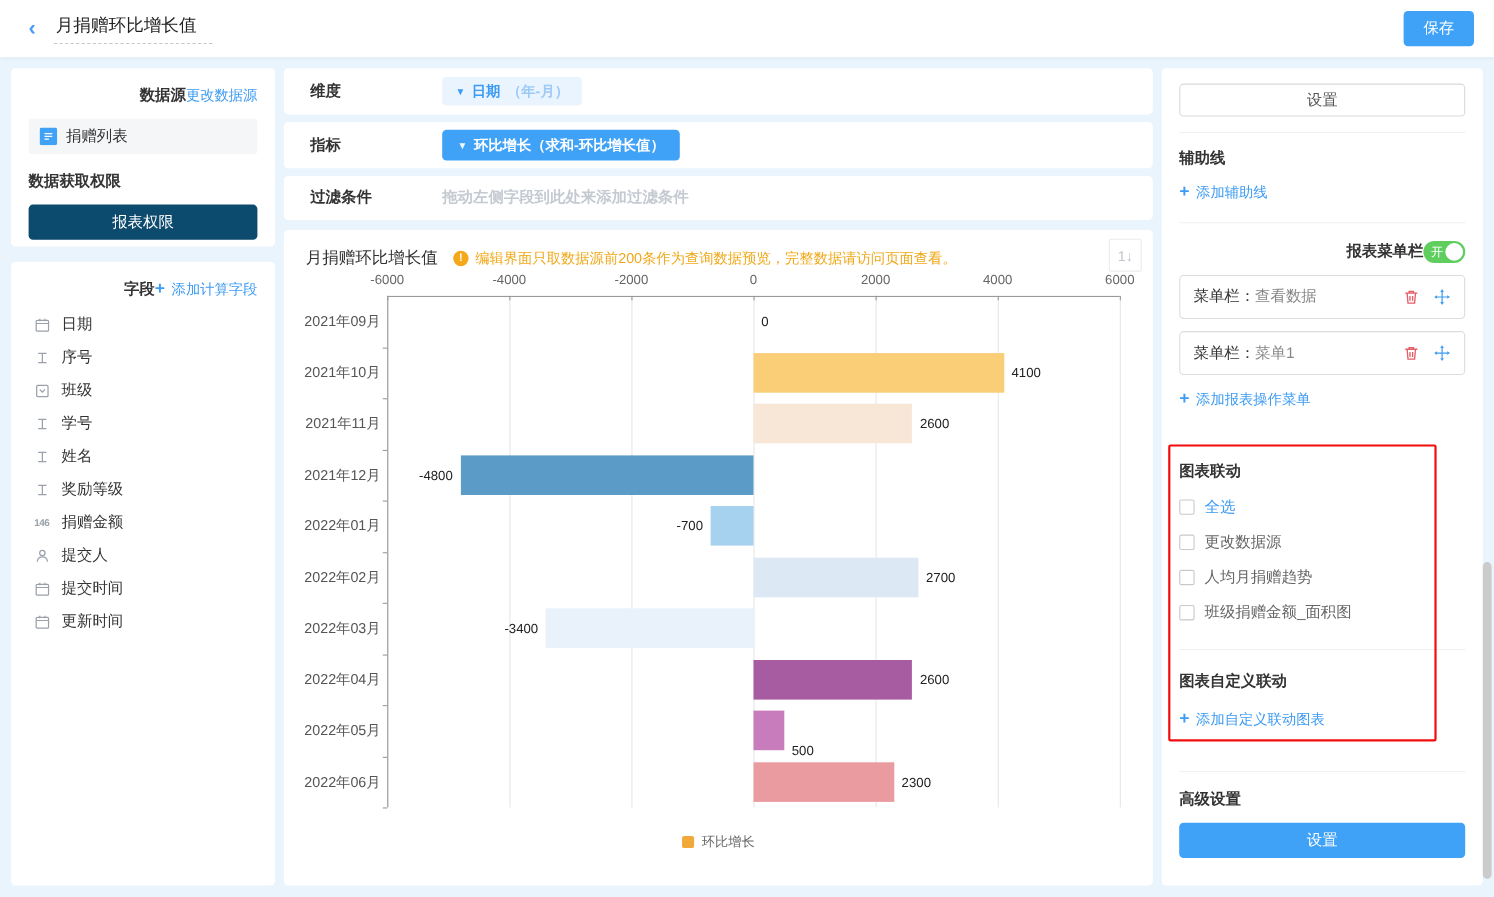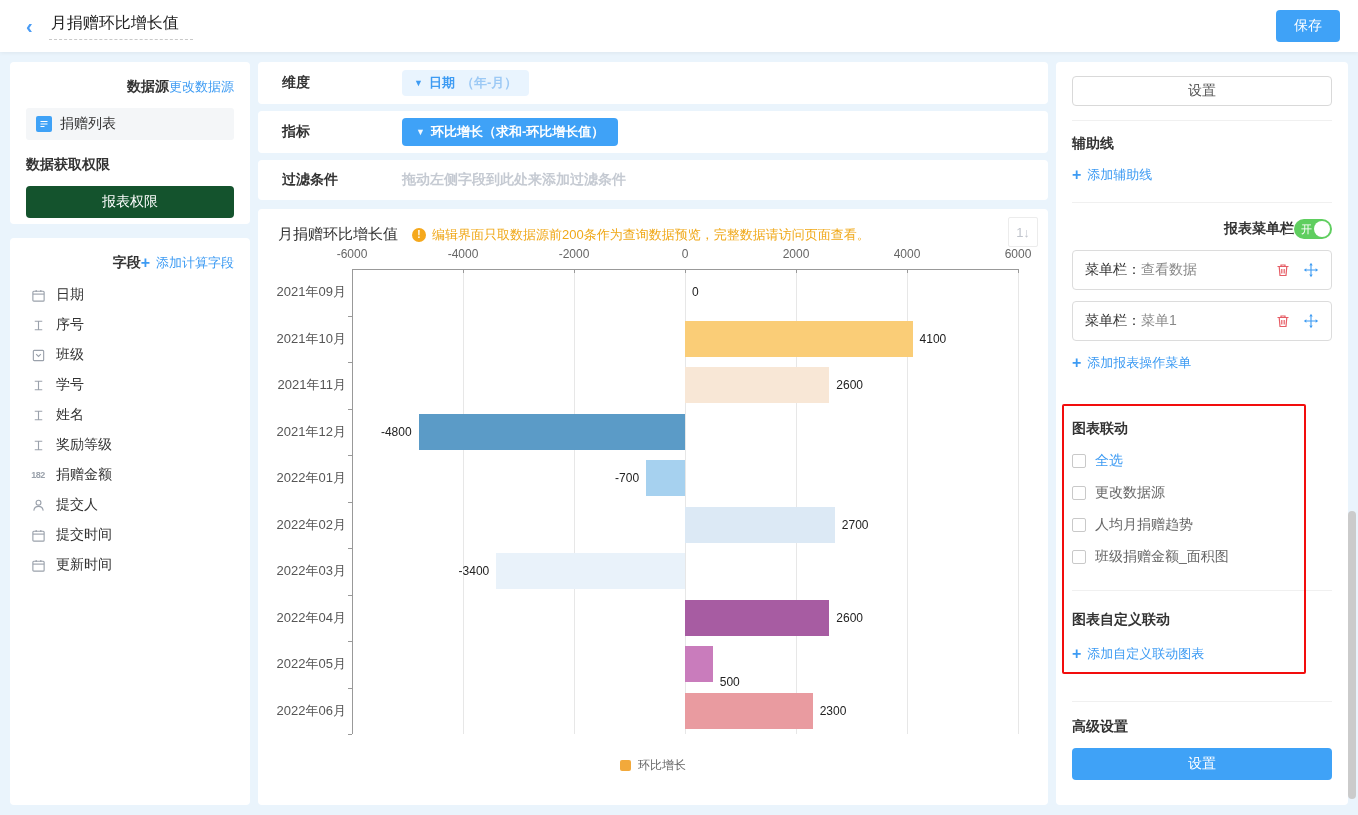--- a/index.html
+++ b/index.html
@@ -18,21 +18,21 @@
 
   
   #ds-card { left:10px; top:62px; width:240px; height:162px; padding:16px; }
   .row-between { display:flex; align-items:center; justify-content:flex-end; }
   .section-title { font-size:14px; font-weight:bold; color:#333; }
   .link { color:#3D9BF3; font-size:13px; cursor:pointer; display:inline-flex; align-items:center; }
   .plus { font-size:16px; margin-right:6px; font-weight:bold; }
   .ds-item { margin-top:12px; height:32px; background:#F4F6F8; border-radius:3px; display:flex;
              align-items:center; gap:8px; padding:0 10px; font-size:14px; cursor:pointer; }
   .mt16 { margin-top:16px; }
-  .btn-block { display:block; width:100%; margin-top:12px; height:32px; background:#14532d; color:#fff;
+  .btn-block { display:block; width:100%; margin-top:12px; height:32px; background:#0c4a6e; color:#fff;
                border:none; border-radius:4px; font-size:14px; cursor:pointer; font-family:inherit; }
 
   #fields-card { left:10px; top:238px; width:240px; height:567px; padding:16px; }
   #field-list { margin-top:8px; }
   .field-row { height:30px; display:flex; align-items:center; gap:10px; padding-left:4px; cursor:grab; }
   .field-row .ficon { width:16px; height:16px; display:inline-flex; align-items:center; justify-content:center; }
   .field-row .flabel { font-size:14px; color:#333; }
   .icon-num { font-size:9px; color:#9AA1AB; letter-spacing:-.5px; font-weight:bold; }
 
   
@@ -184,21 +184,21 @@
       <div class="field-row">
         <span class="ficon">
           <svg width="15" height="15" viewBox="0 0 16 16" fill="none" stroke="#9AA1AB" stroke-width="1.2">
             <path d="M4 3.5h8M8 3.5v9M4 12.5h8"></path>
           </svg>
         </span>
         <span class="flabel">奖励等级</span>
       </div>
       <div class="field-row">
         <span class="ficon">
-          <span class="icon-num">182</span>
+          <span class="icon-num">146</span>
         </span>
         <span class="flabel">捐赠金额</span>
       </div>
       <div class="field-row">
         <span class="ficon">
           <svg width="15" height="15" viewBox="0 0 16 16" fill="none" stroke="#9AA1AB" stroke-width="1.2">
             <circle cx="8" cy="5" r="2.6"></circle>
             <path d="M3 13.5c.4-3 2.4-4.6 5-4.6s4.6 1.6 5 4.6"></path>
           </svg>
         </span>

